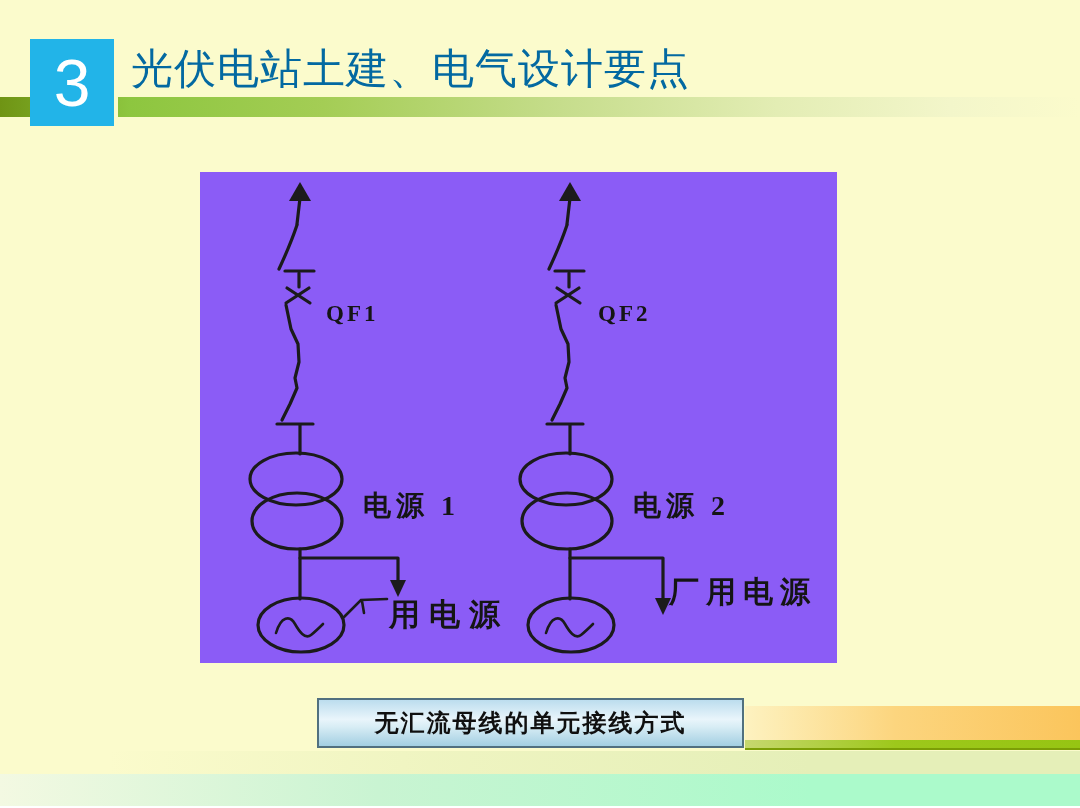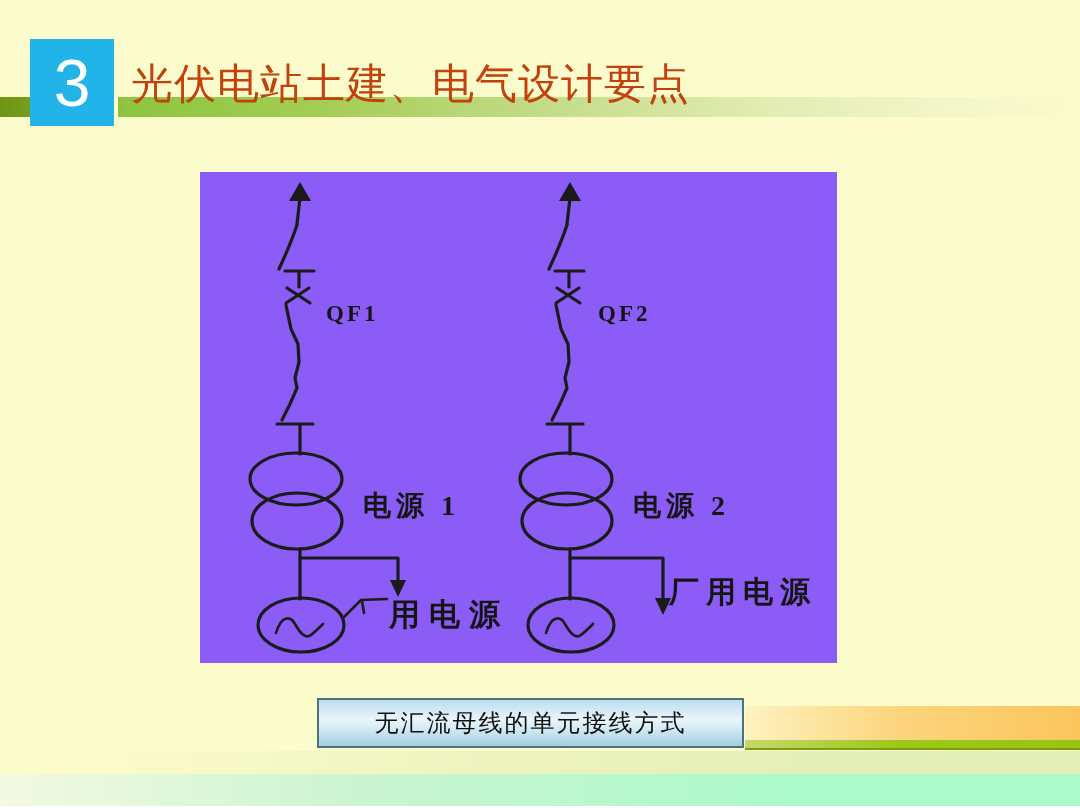--- a/index.html
+++ b/index.html
@@ -13,38 +13,38 @@
     background:linear-gradient(to right,#6F9414 0%,#8DC63F 12%,#A4CD55 30%,#C6DD8C 52%,#E3EDB4 72%,#F3F6CA 88%,#FBFBCC 100%);
   }
   .num-box{
     position:absolute;left:30px;top:39px;width:84px;height:87px;
     background:#22B4E8;border-right:4px solid #FBFBCC;border-bottom:4px solid #FBFBCC;
     display:flex;align-items:center;justify-content:center;
     color:#fff;font-size:66px;line-height:1;font-family:"Liberation Sans",sans-serif;
   }
   .slide-title{
     position:absolute;left:131px;top:44px;white-space:nowrap;
-    font-size:42px;line-height:50px;color:#c2410c;letter-spacing:1px;font-weight:500;margin-top:15px;
+    font-size:42px;line-height:50px;color:#0369a1;letter-spacing:1px;font-weight:500;
   }
   
   .diagram-panel{
     position:absolute;left:200px;top:172px;width:637px;height:491px;background:#8b5cf6;
   }
   .diagram-panel svg{display:block;}
   .stroke{fill:none;stroke:#1b1b1b;stroke-width:3.2;stroke-linecap:round;stroke-linejoin:round;}
   .stroke-thin{fill:none;stroke:#1b1b1b;stroke-width:2.6;stroke-linecap:round;}
   .fillhead{fill:#1b1b1b;stroke:none;}
   .dgtext{fill:#151515;font-weight:bold;font-family:"Liberation Serif",serif;}
   
   .caption-box{
     position:absolute;left:317px;top:698px;width:423px;height:46px;
     border:2px solid #51707F;
     background:linear-gradient(180deg,#BCDDEE 0%,#E9F5FB 42%,#D8EDF5 58%,#A3CFE2 100%);
     display:flex;align-items:center;justify-content:center;
-    font-size:24px;color:#101010;letter-spacing:2px;
+    font-size:24px;color:#101010;letter-spacing:2px;font-weight:bold;
   }
   
   .orange-bar{
     position:absolute;left:745px;right:0;top:706px;height:34px;
     background:linear-gradient(to right,#FDF2C0 0%,#FCD57E 45%,#FBC55C 100%);
   }
   .footer-green-bar{
     position:absolute;left:745px;right:0;top:740px;height:8px;
     background:linear-gradient(to right,#C6D76E 0%,#9DC81B 45%,#96C513 100%);
     border-bottom:2px solid #7C9E06;

